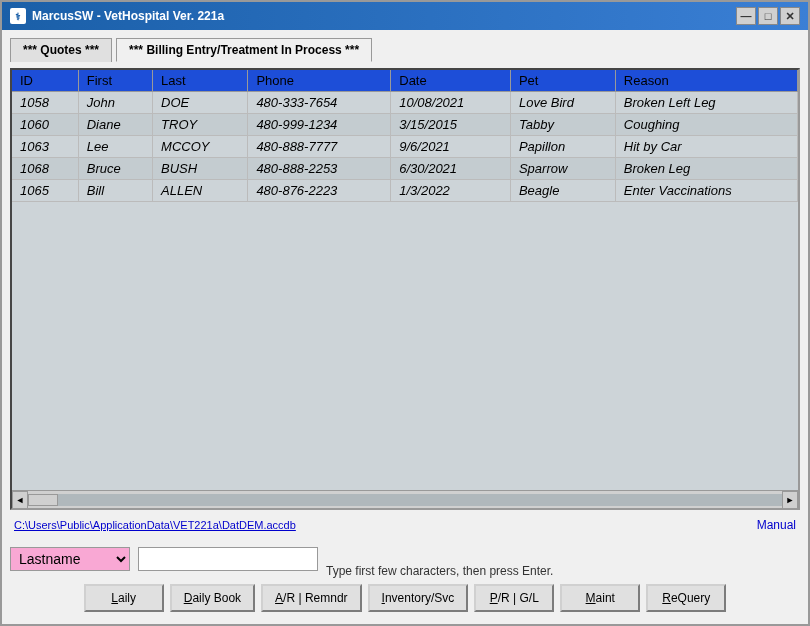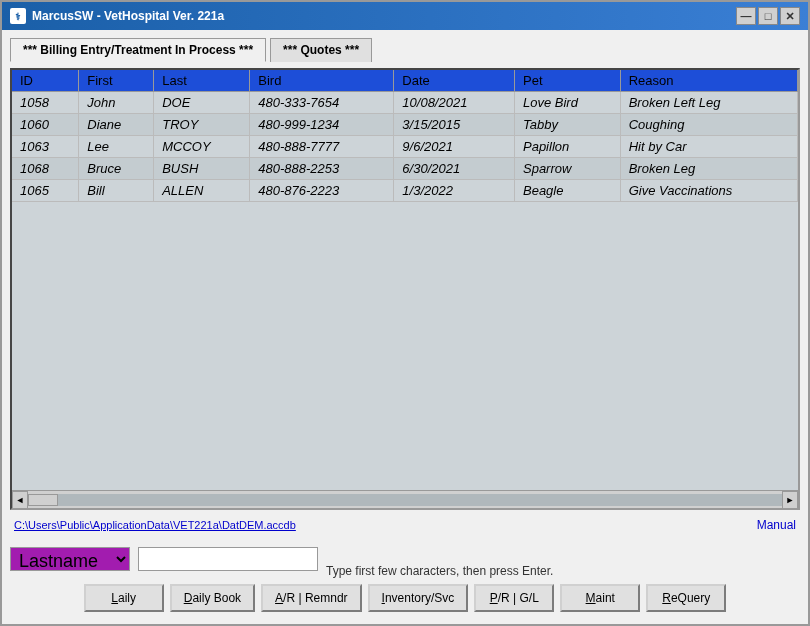--- a/index.html
+++ b/index.html
@@ -194,22 +194,22 @@
 
     .search-row {
       display: flex;
       align-items: center;
       gap: 8px;
       flex-shrink: 0;
     }
     .search-select {
       padding: 2px 4px;
       border: 1px solid #999;
-      background: #a21caf;
-      font-size: 18px;
+      background: #f9a8d4;
+      font-size: 14px;
       height: 24px;
       width: 120px;
     }
     .search-input {
       border: 1px solid #999;
       height: 24px;
       width: 180px;
       padding: 2px 4px;
       font-size: 13px;
       background: white;
@@ -260,33 +260,33 @@
     <div class="title-bar-controls">
       <div class="title-btn">—</div>
       <div class="title-btn">□</div>
       <div class="title-btn close">✕</div>
     </div>
   </div>
 
   <div class="content">
 
     <div class="tabs">
+      <div class="tab">*** Quotes ***</div>
       <div class="tab active">*** Billing Entry/Treatment In Process ***</div>
-      <div class="tab">*** Quotes ***</div>
     </div>
 
     <div class="table-container">
       <div class="table-wrapper">
         <table class="data-table">
           <thead>
             <tr>
               <th>ID</th>
               <th>First</th>
               <th>Last</th>
-              <th>Bird</th>
+              <th>Phone</th>
               <th>Date</th>
               <th>Pet</th>
               <th>Reason</th>
             </tr>
           </thead>
           <tbody id="table-body">
           <tr>
                 <td>1058</td>
                 <td>John</td>
                 <td>DOE</td>
@@ -322,21 +322,21 @@
                 <td>Sparrow</td>
                 <td>Broken Leg</td>
               </tr>
               <tr>
                 <td>1065</td>
                 <td>Bill</td>
                 <td>ALLEN</td>
                 <td>480-876-2223</td>
                 <td>1/3/2022</td>
                 <td>Beagle</td>
-                <td>Give Vaccinations</td>
+                <td>Enter Vaccinations</td>
               </tr>
             </tbody>
         </table>
       </div>
 
       <div class="scrollbar-area">
         <div class="h-scroll-btn">◄</div>
         <div class="h-scroll-track">
           <div class="h-scroll-thumb"></div>
         </div>

